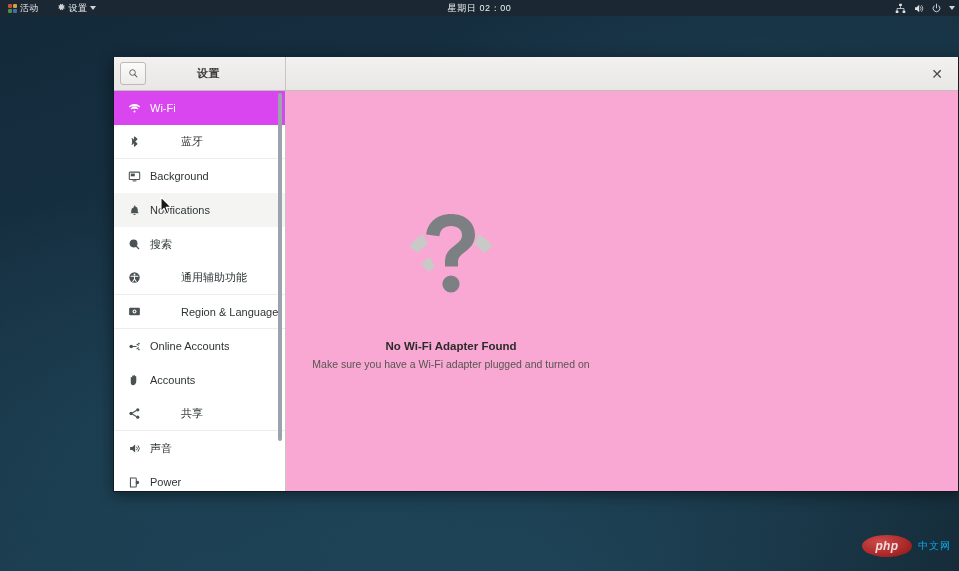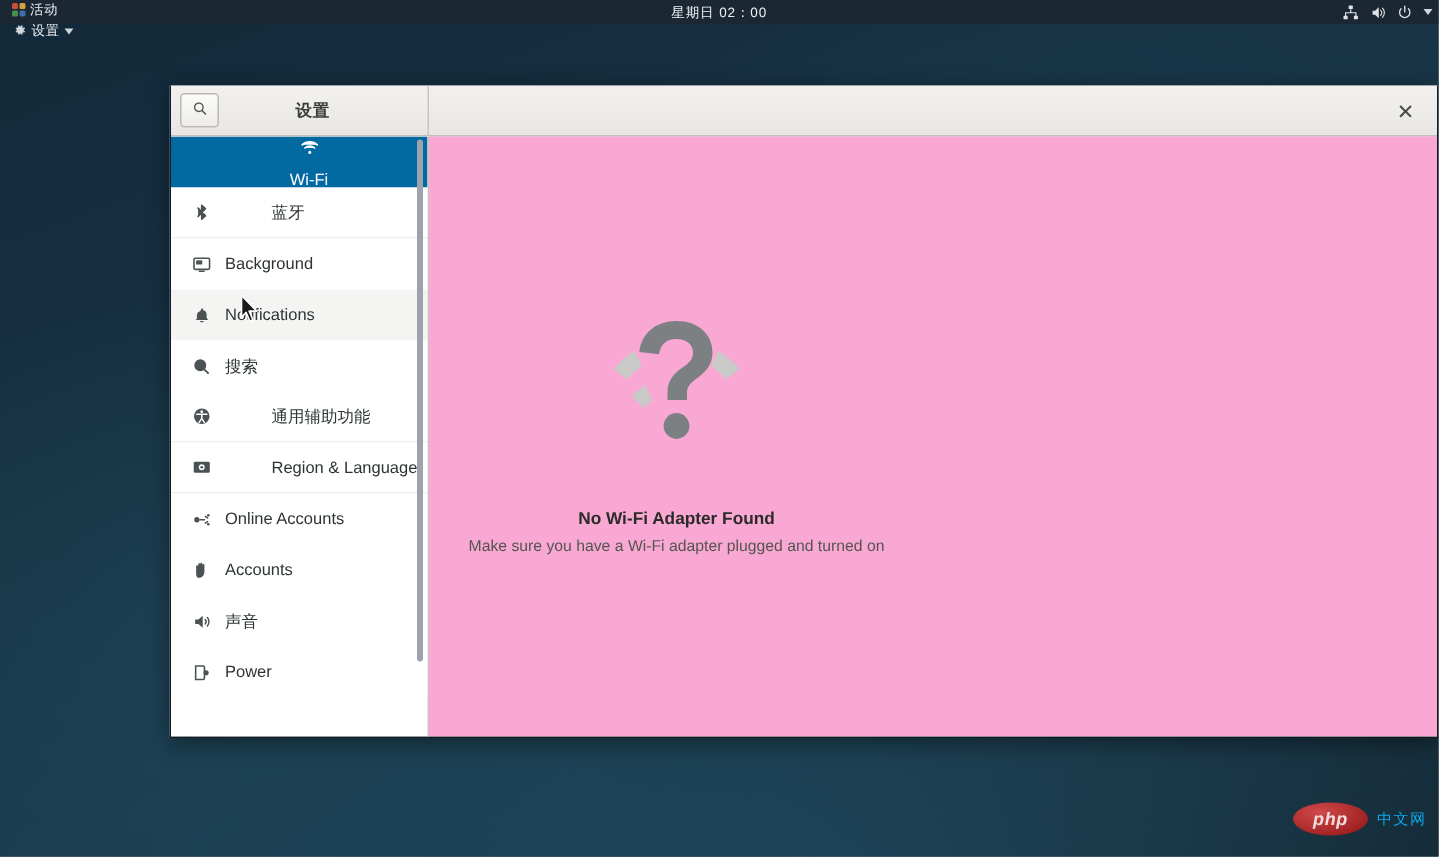--- a/index.html
+++ b/index.html
@@ -21,21 +21,21 @@
   
   #topbar {
     position: absolute; left: 0; top: 0;
     width: 959px; height: 16px;
     background: #1b2733;
     display: flex; align-items: center;
     color: #dfe3e6;
     font-size: 9px;
     z-index: 40;
   }
-  .tb-left { display: flex; align-items: flex-start; height: 16px; padding-left: 5px; gap: 1px; flex-direction: column; }
+  .tb-left { display: flex; align-items: flex-end; height: 16px; padding-left: 5px; gap: 11px; }
   .tb-item { display: flex; align-items: center; gap: 3px; height: 16px; padding: 0 3px; cursor: default; }
   .tb-item .lbl { font-size: 9px; letter-spacing: .3px; color: #e8ebee; }
   .tb-center {
     position: absolute; left: 0; right: 0; top: 0; height: 16px;
     display: flex; align-items: center; justify-content: center;
     pointer-events: none;
   }
   .tb-center .lbl { font-size: 9px; color: #eef1f3; letter-spacing: .6px; }
   .tb-right {
     position: absolute; right: 4px; top: 0; height: 16px;
@@ -120,21 +120,21 @@
     gap: 9px;
     padding-left: 13px;
     font-size: 11px;
     color: #2e3436;
     cursor: pointer;
     position: relative;
     background: #ffffff;
   }
   .side-item .ico { width: 14px; height: 14px; display: flex; align-items: center; justify-content: center; flex: 0 0 14px; }
   .side-item .ico svg { display: block; }
-  .side-item.selected { background: #0369a1; color: #ffffff; flex-direction: column; }
+  .side-item.selected { background: #d946ef; color: #ffffff; }
   .side-item.selected .ico svg { fill: #ffffff; stroke: #ffffff; }
   .side-item.hover { background: #f4f4f3; }
   .side-item.sep-after { border-bottom: 1px solid #ededeb; gap: 40px; }
   .side-item .ico svg { fill: #4b5254; stroke: #4b5254; }
 
   #side-scrollbar {
     position: absolute; right: 3px; top: 2px;
     width: 4px; height: 348px;
     background: #9da3ae;
     border-radius: 2px;
@@ -341,20 +341,31 @@
 
         <div class="side-item">
           <span class="ico">
             <svg width="13" height="13" viewBox="0 0 16 16">
               <path d="M3.4 7.2V4.4a.85.85 0 011.7 0v2.2V2.6a.85.85 0 011.7 0v4V2.2a.85.85 0 011.7 0v4.4V3.4a.85.85 0 011.7 0v5.2c0 3-1.8 5.2-4.3 5.2S3.4 11.6 3.4 9z" fill="#4b5254" stroke="none"></path>
             </svg>
           </span>
           <span>Accounts</span>
         </div>
 
+        <div class="side-item sep-after">
+          <span class="ico">
+            <svg width="13" height="13" viewBox="0 0 16 16" fill="none">
+              <circle cx="12" cy="3.4" r="2" fill="#4b5254" stroke="none"></circle>
+              <circle cx="12" cy="12.6" r="2" fill="#4b5254" stroke="none"></circle>
+              <circle cx="3.8" cy="8" r="2.1" fill="#4b5254" stroke="none"></circle>
+              <path d="M5.7 7L10.2 4.4M5.7 9l4.5 2.6" stroke-width="1.3" stroke-linecap="round"></path>
+            </svg>
+          </span>
+          <span>共享</span>
+        </div>
 
         <div class="side-item">
           <span class="ico">
             <svg width="13" height="13" viewBox="0 0 16 16">
               <path d="M2.6 6.2h2.6L8.8 3v10L5.2 9.8H2.6z" fill="#4b5254" stroke="none"></path>
               <path d="M10.8 6.2a2.6 2.6 0 010 3.6" stroke="#4b5254" stroke-width="1.2" fill="none" stroke-linecap="round"></path>
               <path d="M12.6 4.6a5 5 0 010 6.8" stroke="#4b5254" stroke-width="1.2" fill="none" stroke-linecap="round"></path>
             </svg>
           </span>
           <span>声音</span>

